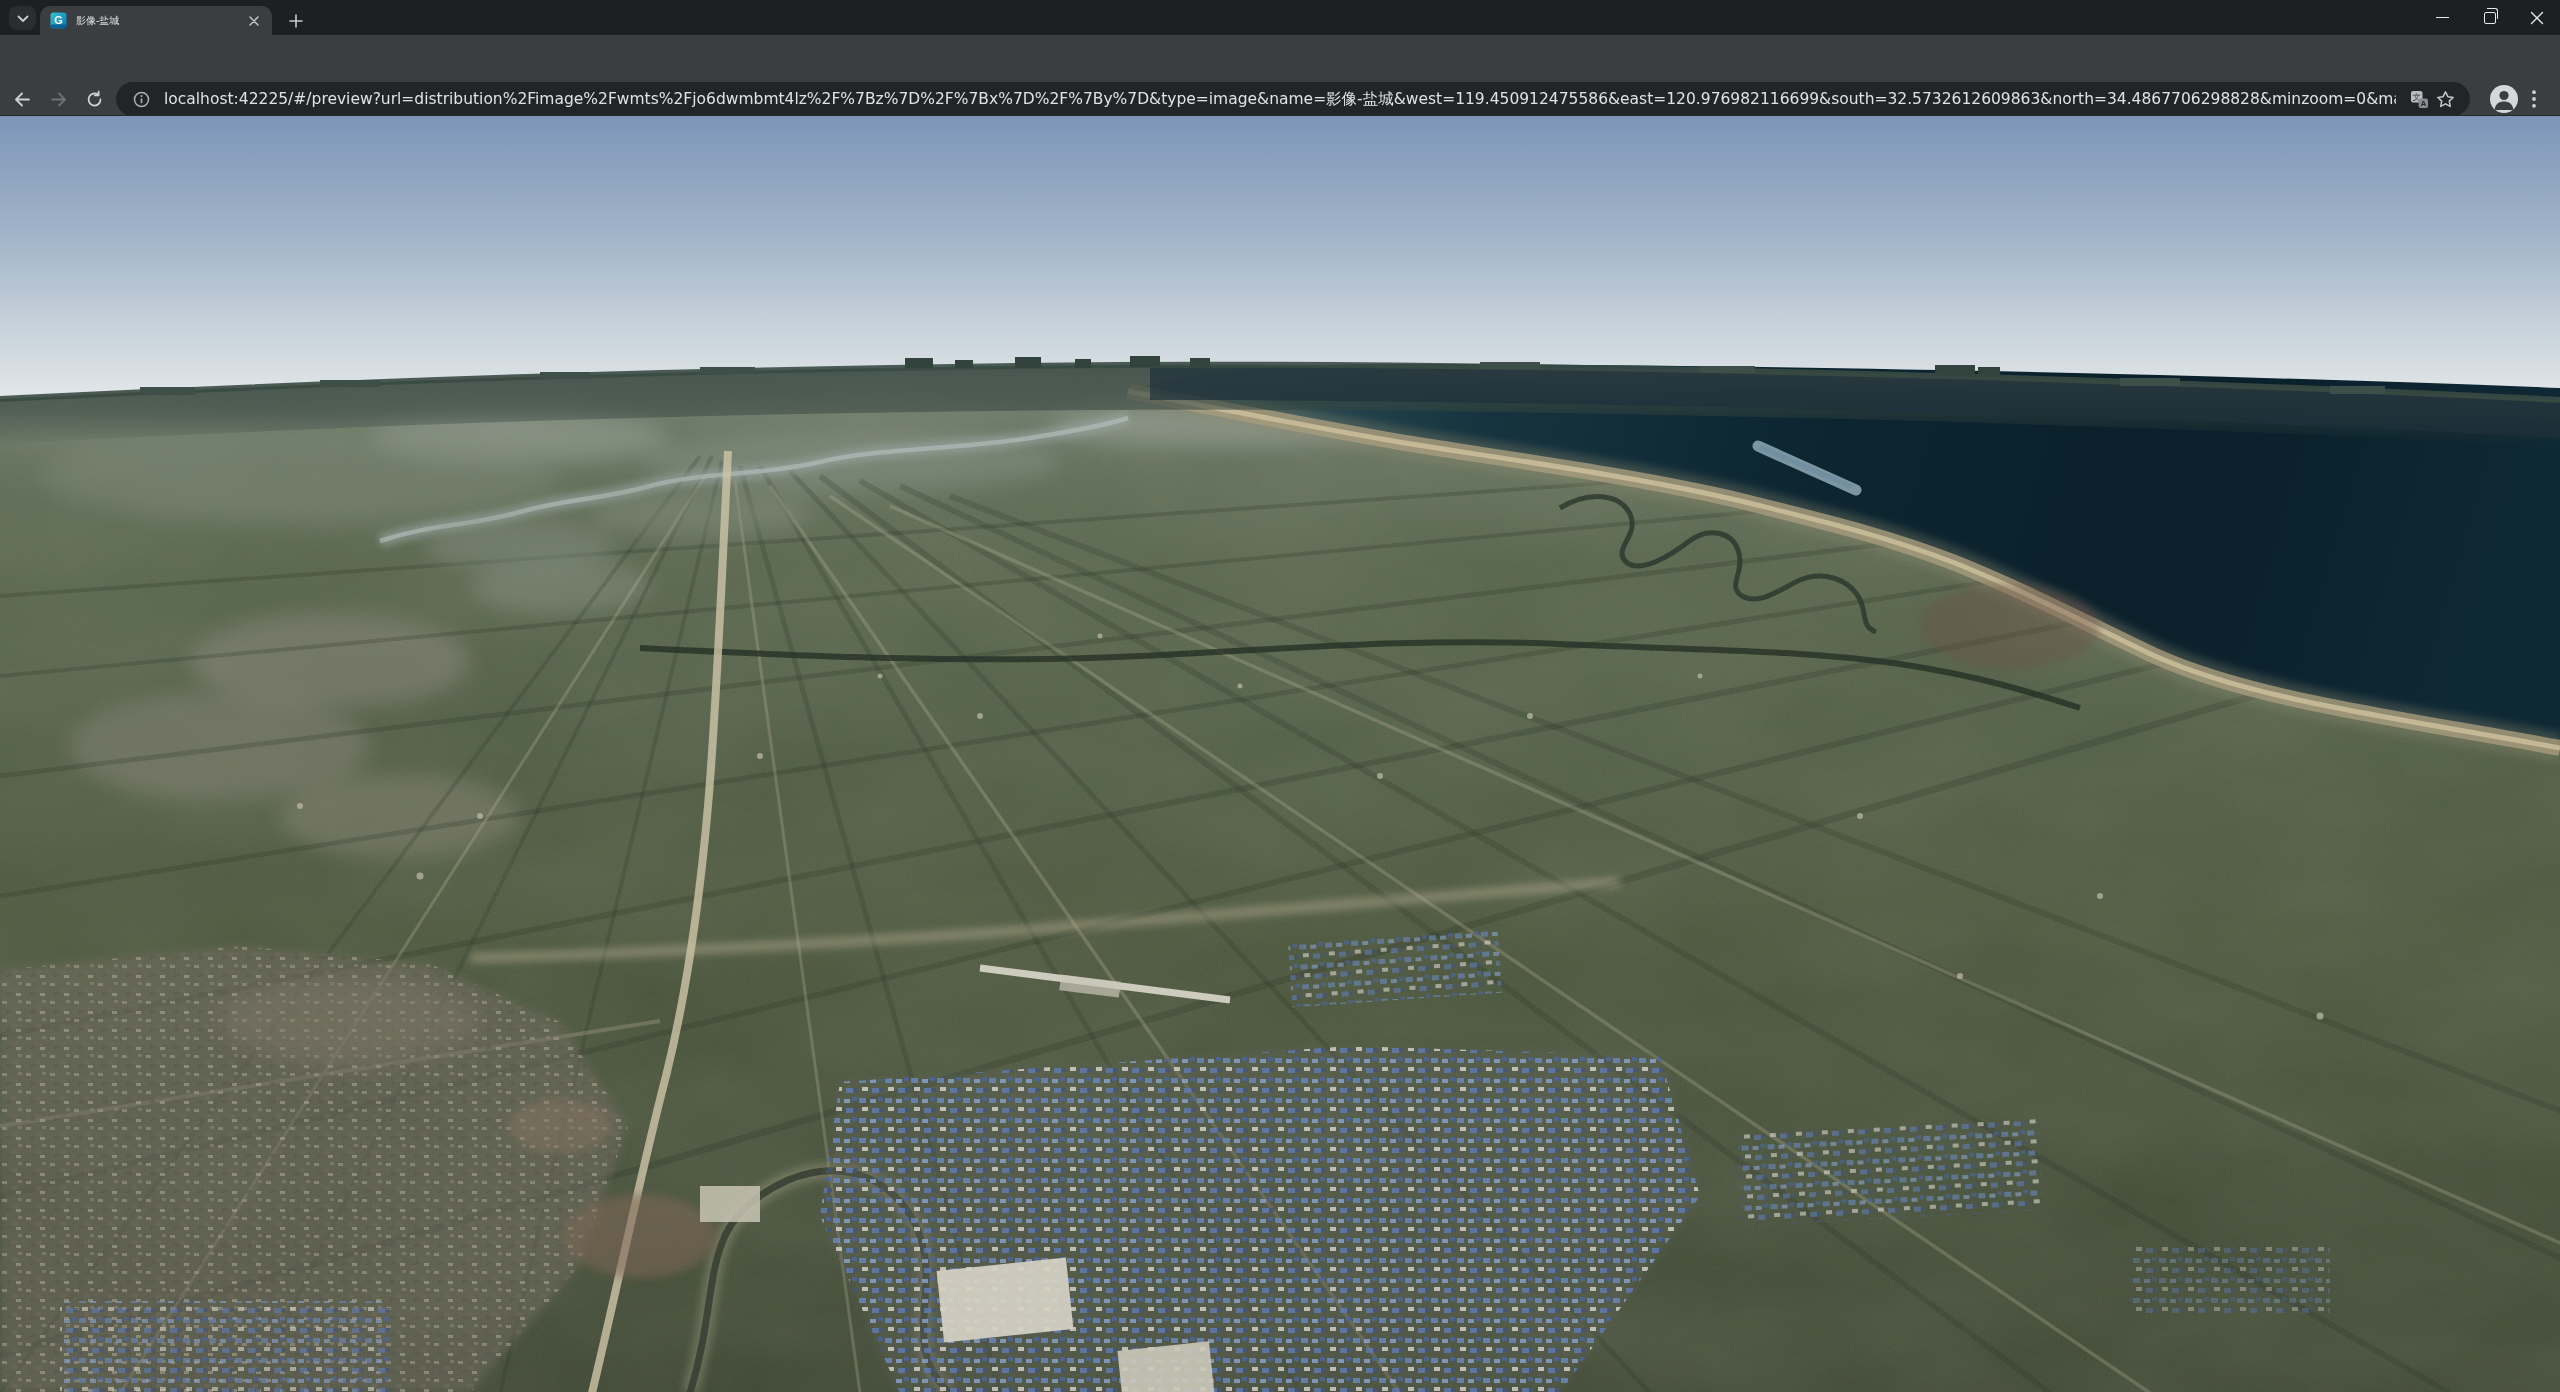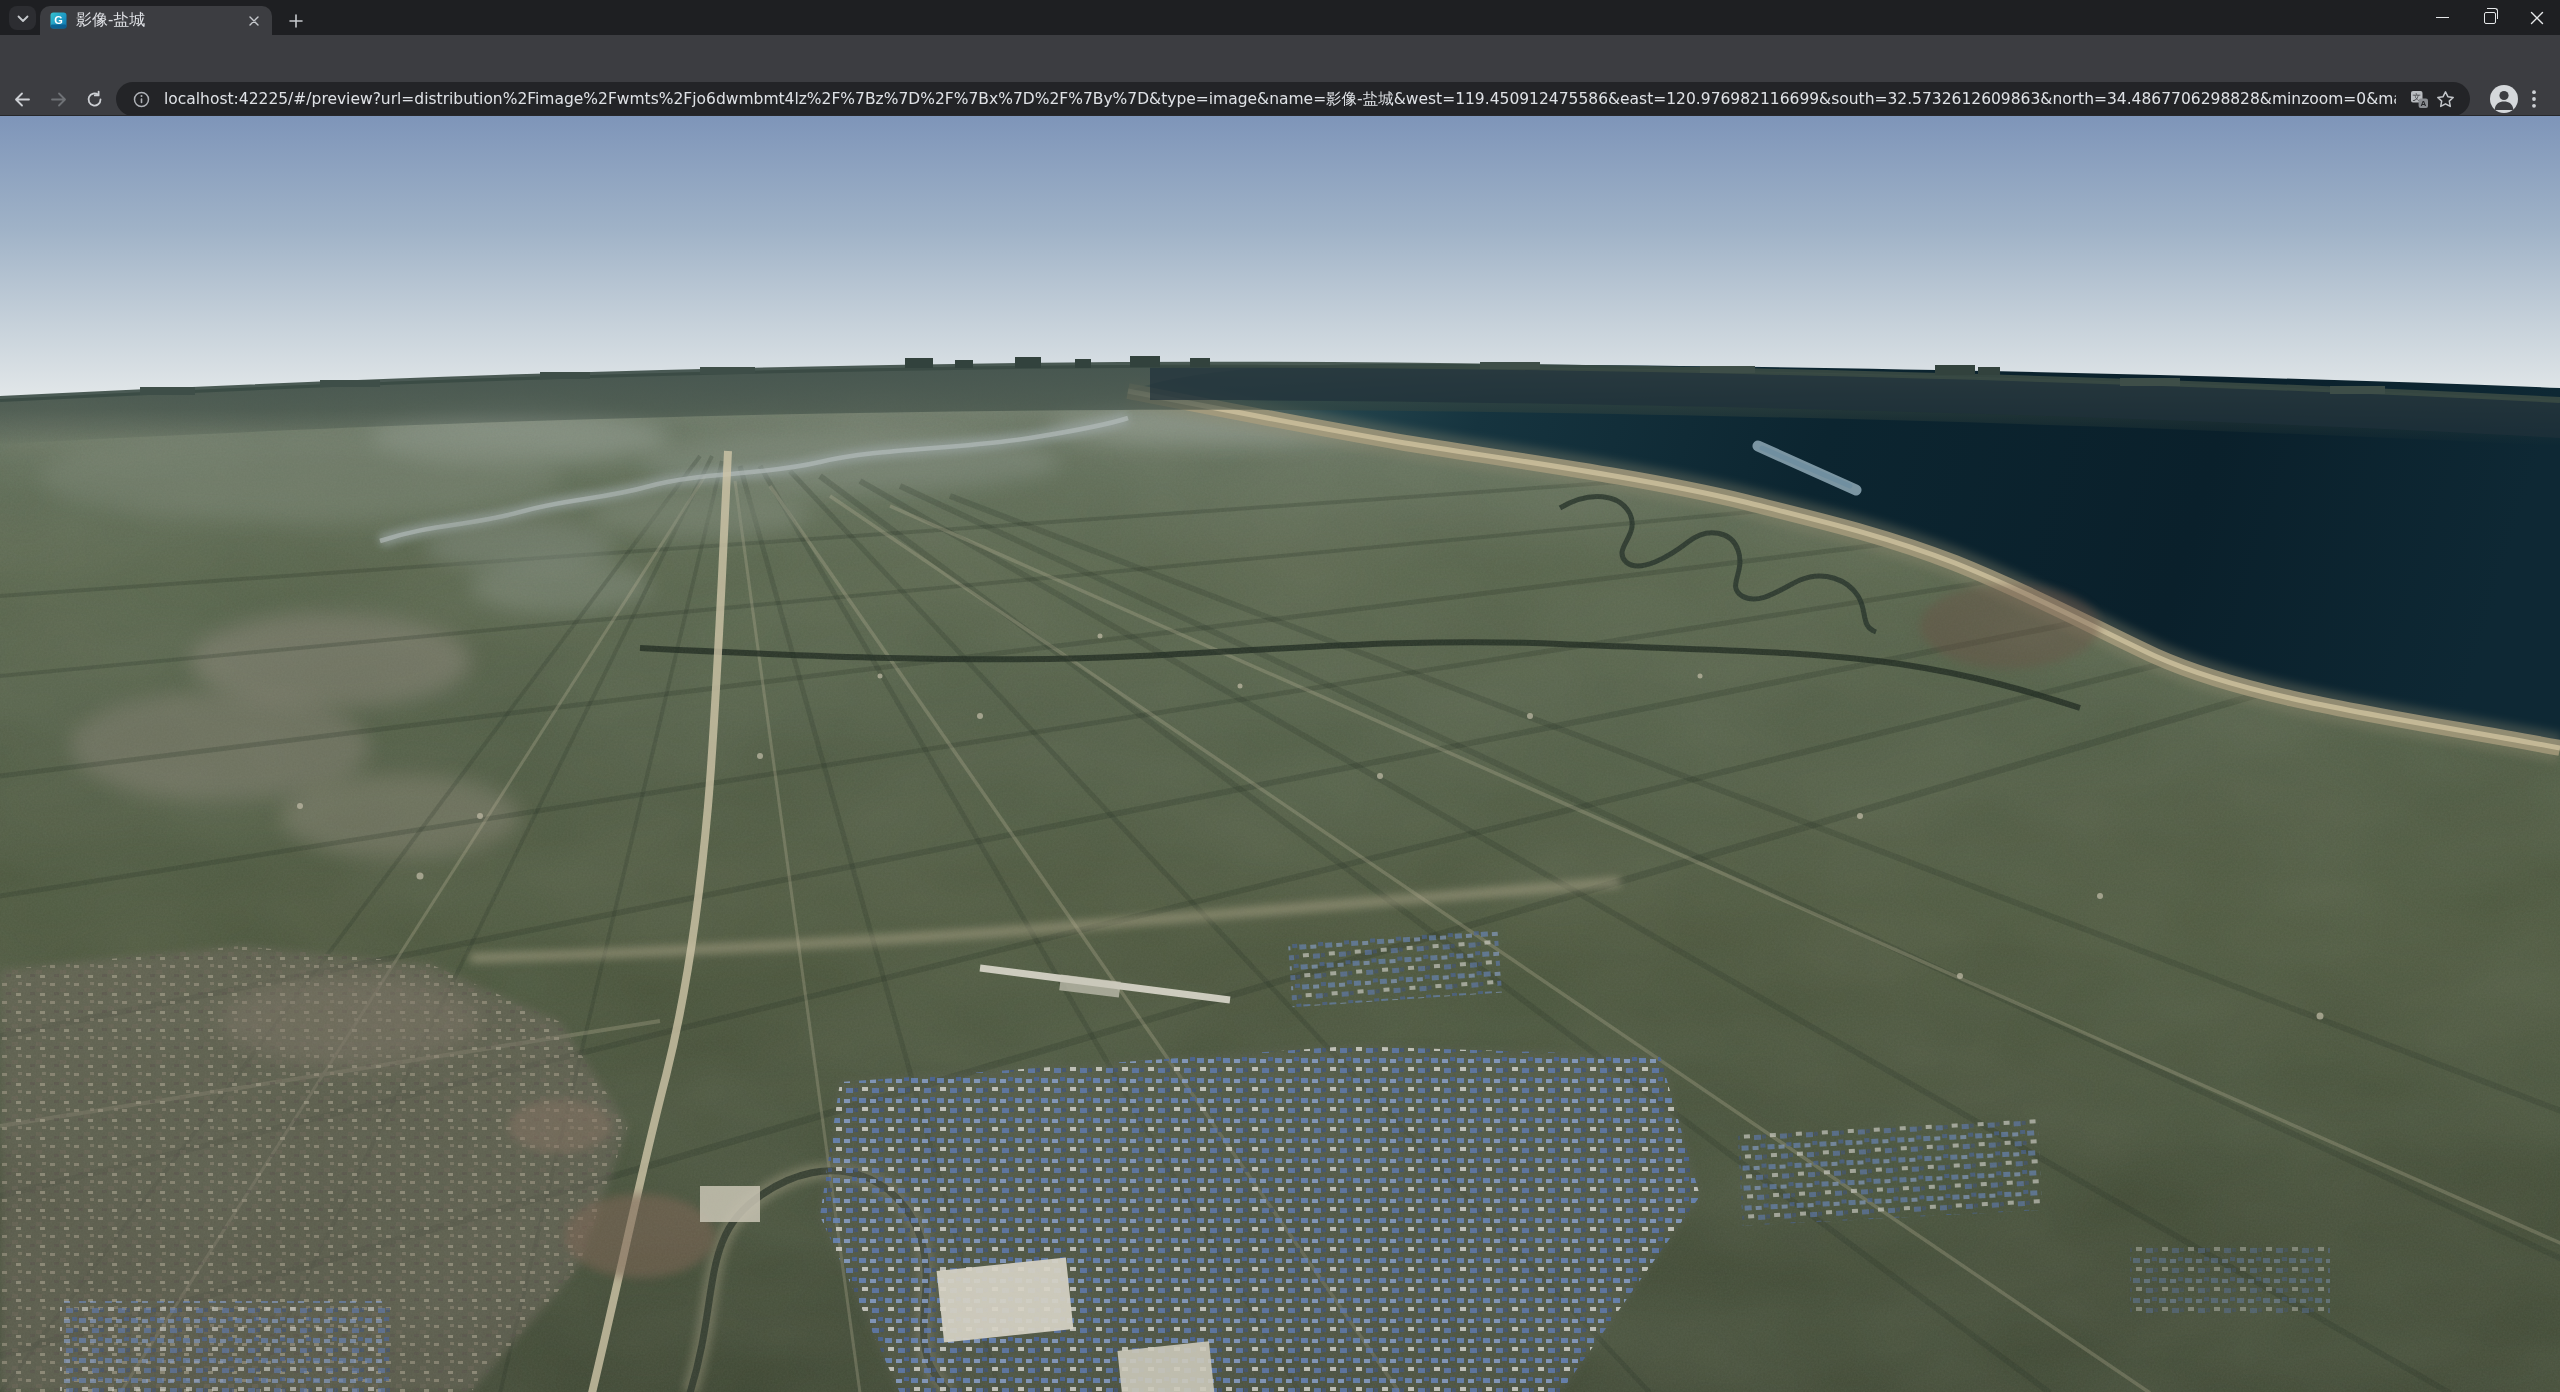--- a/index.html
+++ b/index.html
@@ -7,21 +7,21 @@
        font-family:"Liberation Sans",sans-serif;-webkit-font-smoothing:antialiased;}
   .browser{position:absolute;inset:0;}
 
   
   .tabstrip{position:absolute;left:0;top:0;width:2560px;height:35px;background:#1e1f22;}
   .tab-search{position:absolute;left:9px;top:6px;width:27px;height:24px;border-radius:8px;
               background:#2c2d31;display:flex;align-items:center;justify-content:center;cursor:pointer;}
   .tab{position:absolute;left:40px;top:6px;width:232px;height:29px;background:#3c3d41;
        border-radius:10px 10px 0 0;display:flex;align-items:center;padding:0 10px;box-sizing:border-box;}
   .favicon{width:17px;height:17px;margin-right:9px;flex:0 0 auto;}
-  .tab-title{color:#dfe1e5;font-size:16px;white-space:nowrap;overflow:hidden;flex:1 1 auto;}
+  .tab-title{color:#dfe1e5;font-size:10px;white-space:nowrap;overflow:hidden;flex:1 1 auto;}
   .tab-close{width:17px;height:17px;border-radius:50%;display:flex;align-items:center;
              justify-content:center;flex:0 0 auto;cursor:pointer;}
   .new-tab{position:absolute;left:283px;top:8px;width:26px;height:26px;border-radius:50%;
            display:flex;align-items:center;justify-content:center;cursor:pointer;}
 
   
   .win-controls{position:absolute;right:0;top:0;height:35px;display:flex;}
   .win-btn{width:47px;height:35px;display:flex;align-items:center;justify-content:center;cursor:pointer;}
   .wc-min{width:13px;height:1.5px;background:#e6e8ea;}
   .wc-restore{width:10px;height:10px;border:1.5px solid #e6e8ea;border-radius:2px;position:relative;}

